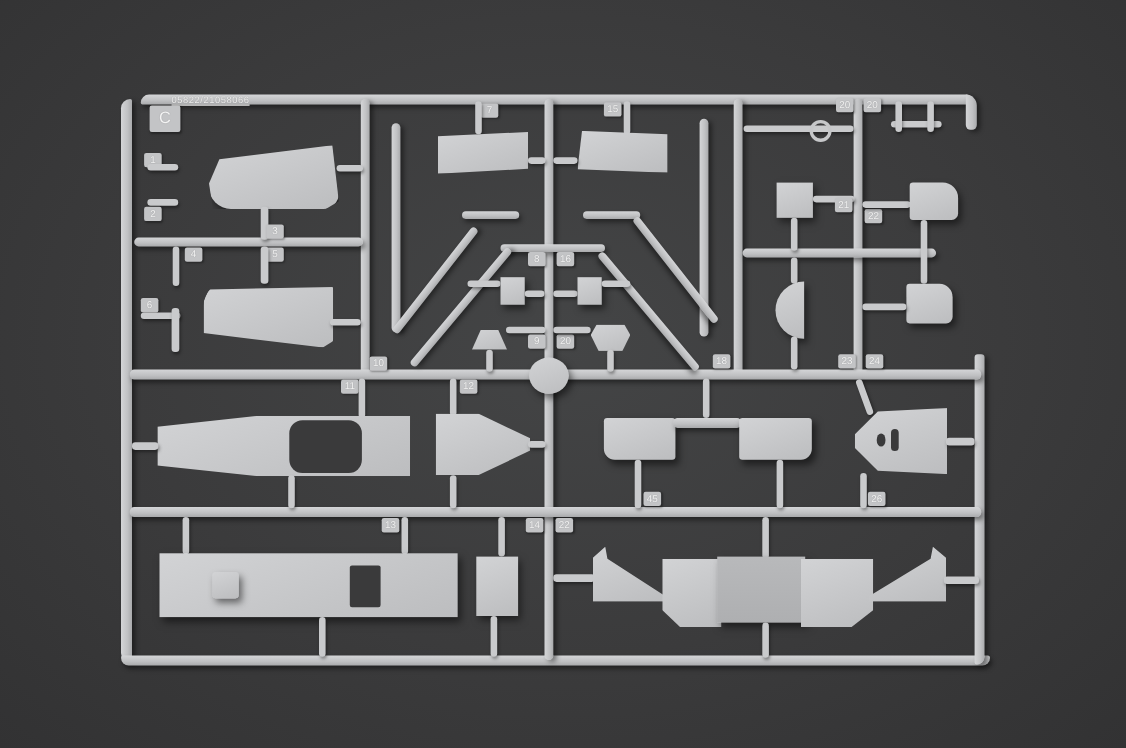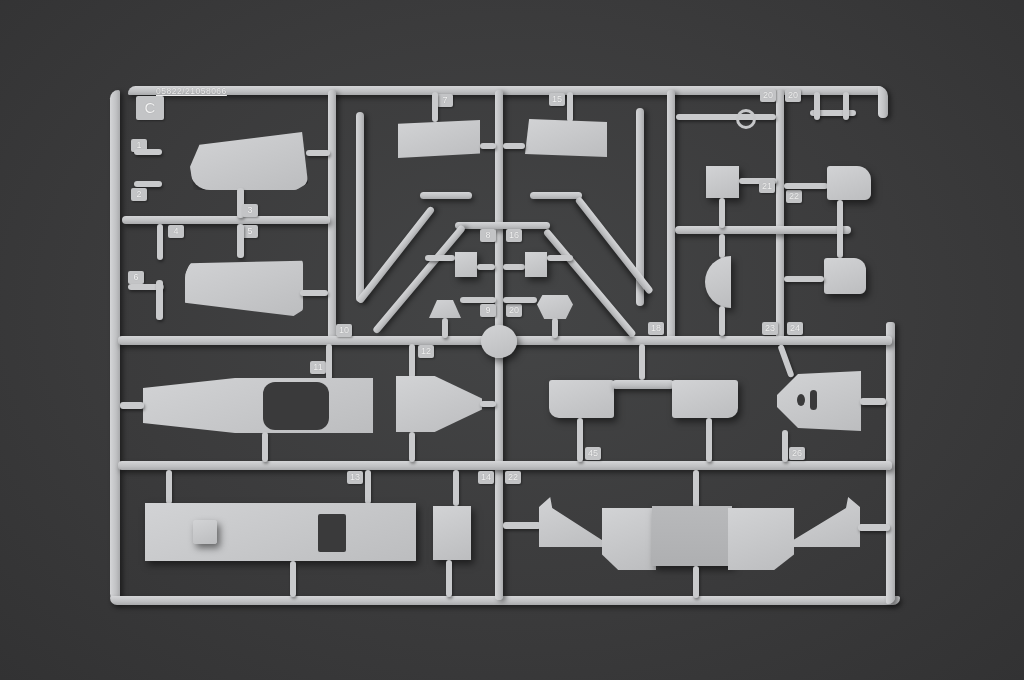--- a/index.html
+++ b/index.html
@@ -114,21 +114,21 @@
   <div class="gate" style="left:719px;top:198px;width:6px;height:30px;"></div>
   <div class="gate" style="left:837px;top:200px;width:6px;height:58px;"></div>
   <div class="part" style="left:824px;top:258px;width:42px;height:36px;border-radius:3px 12px 6px 3px;"></div>
   <div class="gate" style="left:784px;top:276px;width:40px;height:6px;"></div>
   <div class="gate" style="left:719px;top:234px;width:6px;height:24px;"></div>
   <div class="part" style="left:705px;top:256px;width:26px;height:52px;border-radius:26px 0 0 26px;"></div>
   <div class="gate" style="left:719px;top:306px;width:6px;height:30px;"></div>
   <div class="tag" style="left:762px;top:322px;">23</div>
   <div class="tag" style="left:787px;top:322px;">24</div>
 
-  <div class="tag" style="left:310px;top:345px;margin-top:16px;">11</div>
+  <div class="tag" style="left:310px;top:345px;">11</div>
   <div class="gate" style="left:326px;top:344px;width:6px;height:36px;"></div>
   <div class="part" style="left:143px;top:378px;width:230px;height:55px;clip-path:polygon(0 18%,40% 0,100% 0,100% 100%,40% 100%,0 82%);"></div>
   <div class="hole" style="left:263px;top:382px;width:66px;height:48px;border-radius:12px;"></div>
   <div class="gate" style="left:120px;top:402px;width:24px;height:7px;"></div>
   <div class="gate" style="left:262px;top:432px;width:6px;height:30px;"></div>
 
   <div class="tag" style="left:418px;top:345px;">12</div>
   <div class="gate" style="left:409px;top:344px;width:6px;height:34px;"></div>
   <div class="part" style="left:396px;top:376px;width:86px;height:56px;clip-path:polygon(0 0,45% 0,100% 40%,100% 60%,45% 100%,0 100%);"></div>
   <div class="gate" style="left:480px;top:401px;width:16px;height:6px;"></div>

